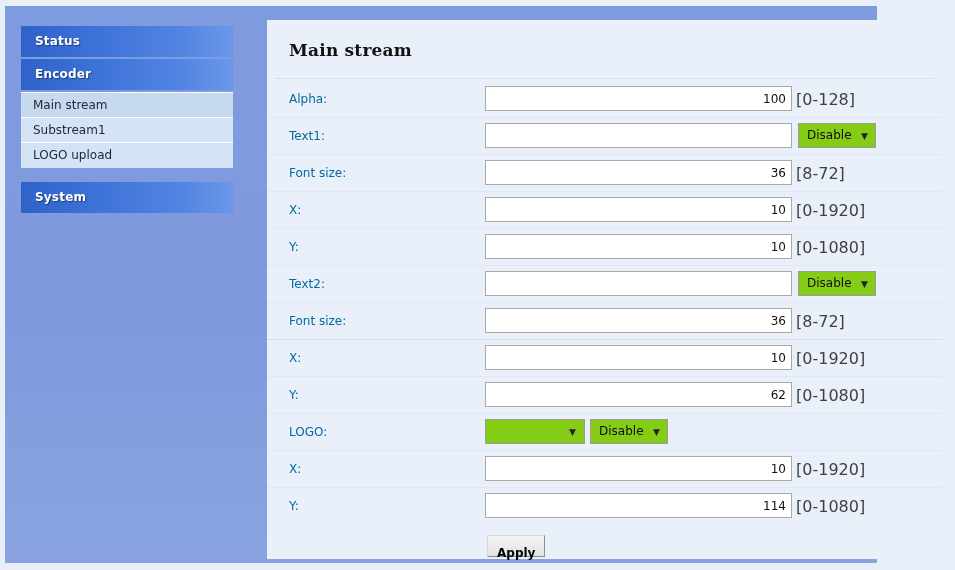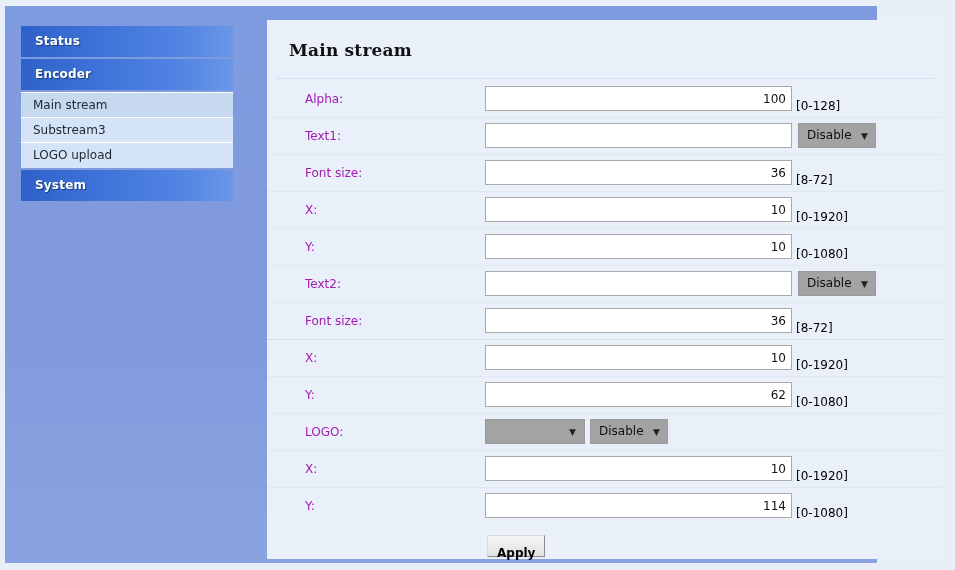--- a/index.html
+++ b/index.html
@@ -54,21 +54,21 @@
     color: #ffffff;
     text-shadow: 1px 1px 1px rgba(0,0,0,0.45);
     background: linear-gradient(to right, #2f62c8 0%, #3d72d8 35%, #5184e2 75%, #6b97e8 100%);
     letter-spacing: 0.2px;
     cursor: pointer;
   }
   .nav-header.active {
     background: linear-gradient(to right, #1f5fd6 0%, #2f70e2 30%, #3b7bea 60%, #5b92ef 100%);
   }
   .nav-header#nav-system {
-    margin-top: 2px;
+    margin-top: 14px;
   }
 
   .nav-sub {
     background: #cfe0f3;
     border-top: 1px solid #ffffff;
   }
   .nav-sub-item {
     height: 25px;
     line-height: 25px;
     padding-left: 12px;
@@ -132,26 +132,26 @@
   }
   .form-row.dotted {
     border-bottom: 1px dotted #c3cedf;
   }
   .form-row.no-rule {
     border-bottom: none;
   }
 
   .row-label {
     position: absolute;
-    left: 38px;
+    left: 22px;
     top: 0;
     height: 37px;
     line-height: 37px;
     font-size: 12px;
-    color: #a21caf;
+    color: #0369a1;
     white-space: nowrap;
     text-align: center;
   }
 
   .text-input {
     position: absolute;
     left: 218px;
     top: 5px;
     width: 307px;
     height: 25px;
@@ -162,35 +162,35 @@
     font-size: 12px;
     color: #111;
     padding: 0 5px;
     outline: none;
     text-align: right;
   }
 
   .range-hint {
     position: absolute;
     left: 529px;
-    top: 7px;
+    top: 0;
     height: 37px;
     line-height: 37px;
-    font-size: 12px;
-    color: #000000;
+    font-size: 16px;
+    color: #404040;
     white-space: nowrap;
   }
 
   .select-box {
     position: absolute;
     top: 5px;
     height: 25px;
     box-sizing: border-box;
     border: 1px solid #9a9a9a;
-    background: #a3a3a3;
+    background: #84cc16;
     font-size: 12px;
     color: #111;
     line-height: 23px;
     padding-left: 8px;
     white-space: nowrap;
     cursor: pointer;
   }
   .select-box .arrow {
     position: absolute;
     right: 7px;
@@ -261,21 +261,21 @@
       <div class="nav-header">
         <span>Encoder</span>
       </div>
 
 
       <div class="nav-sub">
         <div class="nav-sub-item selected">
           <span>Main stream</span>
         </div>
         <div class="nav-sub-item">
-          <span>Substream3</span>
+          <span>Substream1</span>
         </div>
         <div class="nav-sub-item">
           <span>LOGO upload</span>
         </div>
       </div>
 
       <div class="nav-header" id="nav-system">
         <span>System</span>
       </div>
 

